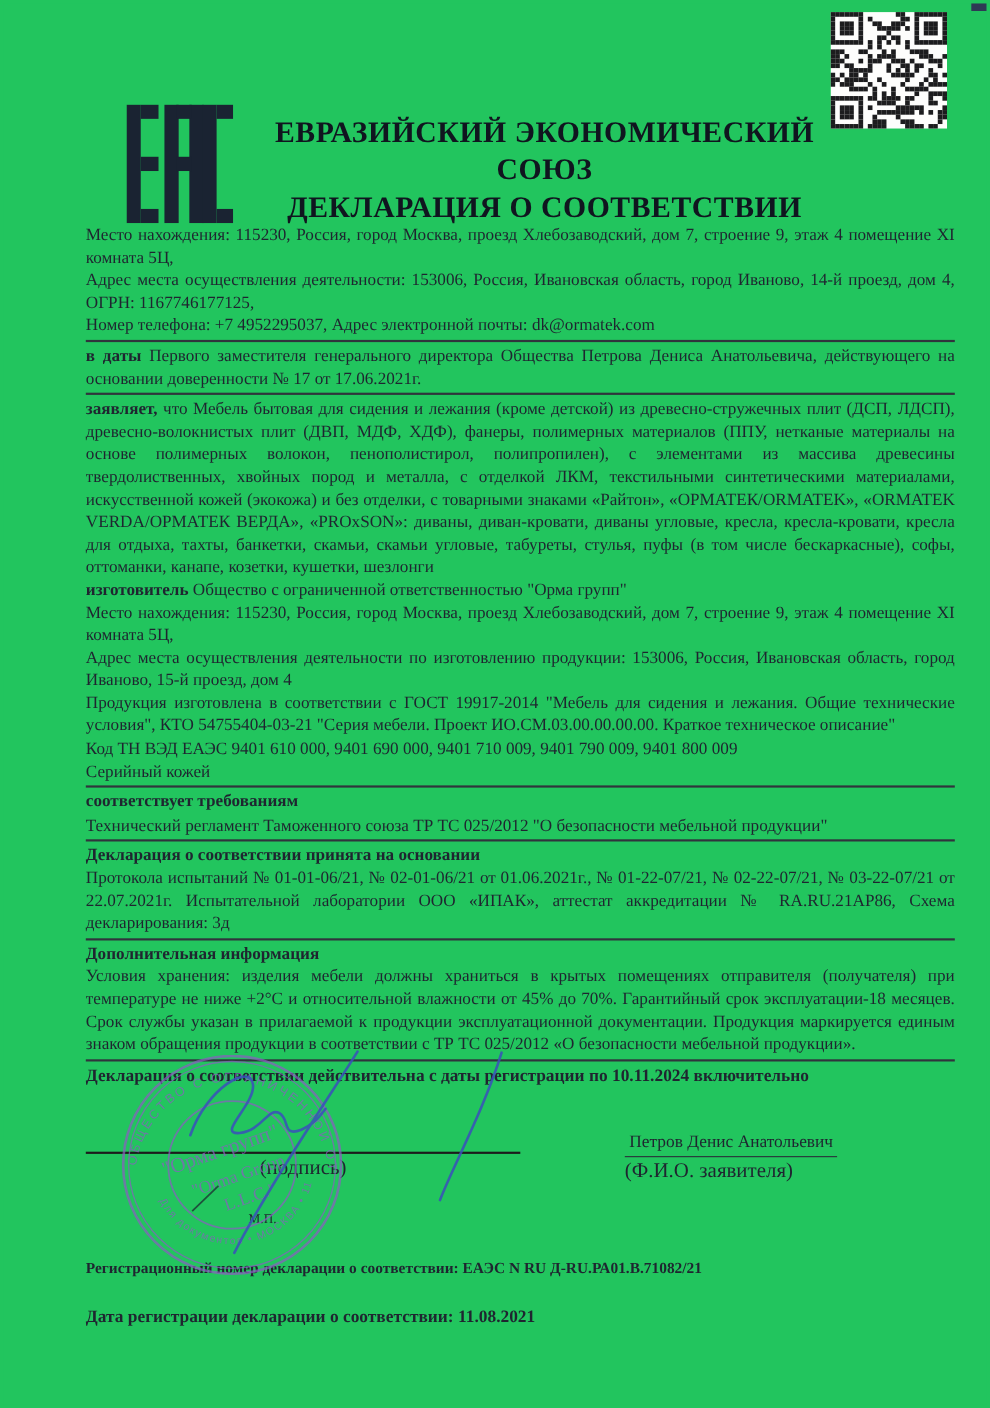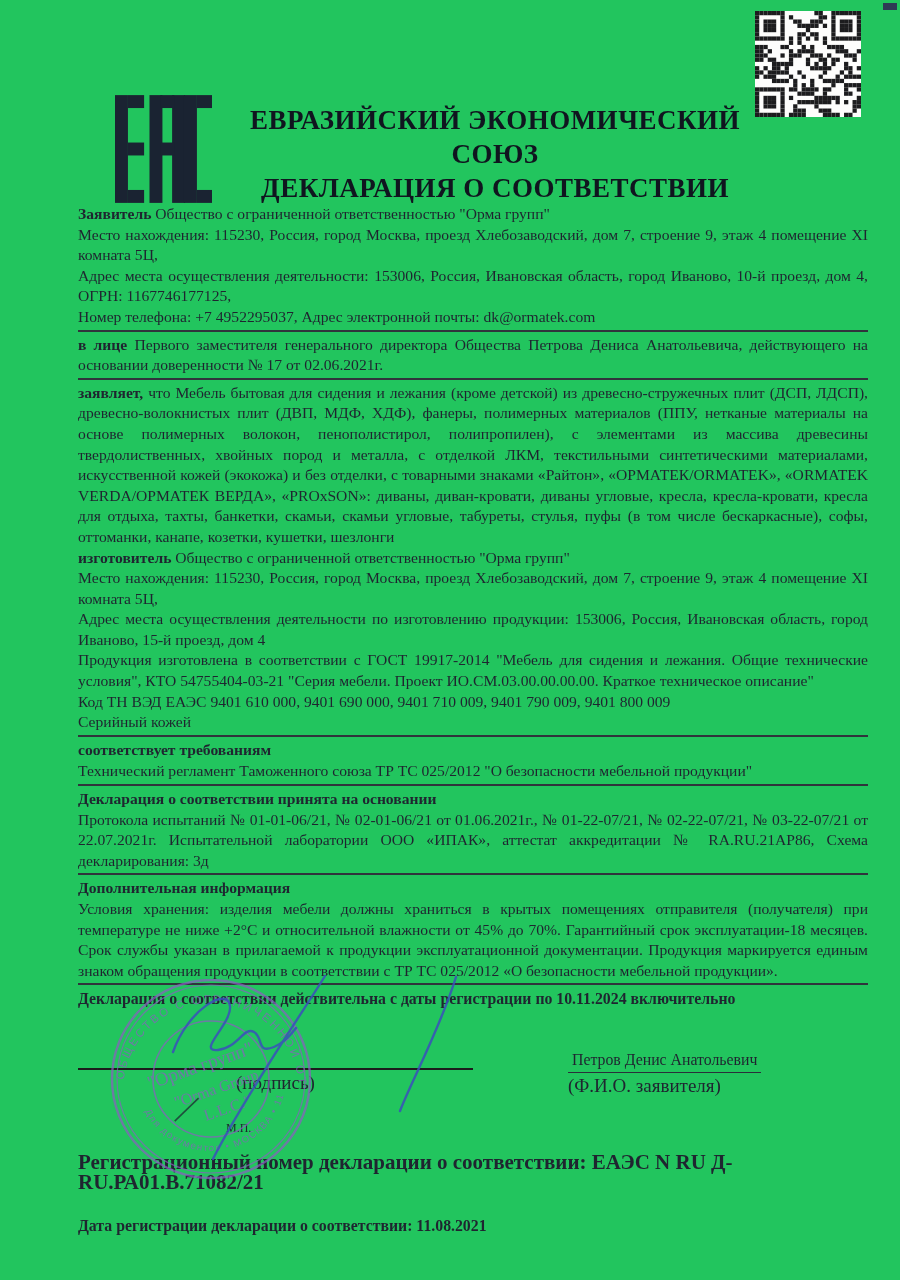--- a/index.html
+++ b/index.html
@@ -29,21 +29,21 @@
   
   .bottom { position:relative; margin-top:4px; }
   .validity { font-weight:bold; font-size:15.8px; }
   .sig-row { display:flex; margin-top:40px; }
   .sig-left { width:395px; text-align:center; }
   .sig-line { border-bottom:2px solid #1c1c1c; height:18px; }
   .caption { font-size:19px; margin-top:3px; }
   .sig-right { margin-left:95px; width:300px; text-align:left; }
   .fio-name { font-size:15.8px; border-bottom:1.4px solid #2a2f3a; display:inline-block; padding:0 4px 1px; }
   .mp { margin-top:22px; margin-left:148px; font-size:12px; }
-  .reg-line { font-weight:bold; font-size:21px; margin-top:13px; text-align:left; }
+  .reg-line { font-weight:bold; font-size:14px; margin-top:26px; text-align:left; }
   .date-line { font-weight:bold; font-size:15.8px; margin-top:23px; text-align:left;font-family:Liberation Serif, serif; }
   .overlay { position:absolute; pointer-events:none; }
   .stamp-svg { left:18px; top:-10px; }
   .sign-svg { left:0; top:-45px; }
 </style>
 </head>
 <body>
 
 <div class="page">
 
@@ -369,30 +369,29 @@
         <rect x="72.08" y="101.76" width="4.24" height="4.24" fill="#1c1c1e"></rect>
         <rect x="76.32" y="101.76" width="4.24" height="4.24" fill="#1c1c1e"></rect>
         <rect x="80.56" y="101.76" width="4.24" height="4.24" fill="#1c1c1e"></rect>
         <rect x="89.04" y="101.76" width="4.24" height="4.24" fill="#1c1c1e"></rect>
         <rect x="93.28" y="101.76" width="4.24" height="4.24" fill="#1c1c1e"></rect>
       </svg></div>
 
   <div class="body-text">
 
     <div class="sec">
-      <div><span class="b">Заявитель</span><span> Общество с ограниченной ответственностью "Орма групп"</span></div>
       <div>Место нахождения: 115230, Россия, город Москва, проезд Хлебозаводский, дом 7, строение 9, этаж 4 помещение XI комната 5Ц,</div>
-      <div>Адрес места осуществления деятельности: 153006, Россия, Ивановская область, город Иваново, 10-й проезд, дом 4, ОГРН: 1167746177125,</div>
+      <div>Адрес места осуществления деятельности: 153006, Россия, Ивановская область, город Иваново, 14-й проезд, дом 4, ОГРН: 1167746177125,</div>
       <div>Номер телефона: +7 4952295037, Адрес электронной почты: dk@ormatek.com</div>
     </div>
 
     <hr class="rule">
 
     <div class="sec">
-      <span class="b">в лице</span><span> Первого заместителя генерального директора Общества Петрова Дениса Анатольевича, действующего на основании доверенности № 17 от 02.06.2021г.</span>
+      <span class="b">в даты</span><span> Первого заместителя генерального директора Общества Петрова Дениса Анатольевича, действующего на основании доверенности № 17 от 17.06.2021г.</span>
     </div>
 
     <hr class="rule">
 
     <div class="sec">
       <span class="b">заявляет,</span><span> что Мебель бытовая для сидения и лежания (кроме детской) из древесно-стружечных плит (ДСП, ЛДСП), древесно-волокнистых плит (ДВП, МДФ, ХДФ), фанеры, полимерных материалов (ППУ, нетканые материалы на основе полимерных волокон, пенополистирол, полипропилен), с элементами из массива древесины твердолиственных, хвойных пород и металла, с отделкой ЛКМ, текстильными синтетическими материалами, искусственной кожей (экокожа) и без отделки, с товарными знаками «Райтон», «ОРМАТЕК/ORMATEK», «ORMATEK VERDA/ОРМАТЕК ВЕРДА», «PROxSON»: диваны, диван-кровати, диваны угловые, кресла, кресла-кровати, кресла для отдыха, тахты, банкетки, скамьи, скамьи угловые, табуреты, стулья, пуфы (в том числе бескаркасные), софы, оттоманки, канапе, козетки, кушетки, шезлонги</span>
     </div>
 
     <div class="sec">
       <div><span class="b">изготовитель</span><span> Общество с ограниченной ответственностью "Орма групп"</span></div>

